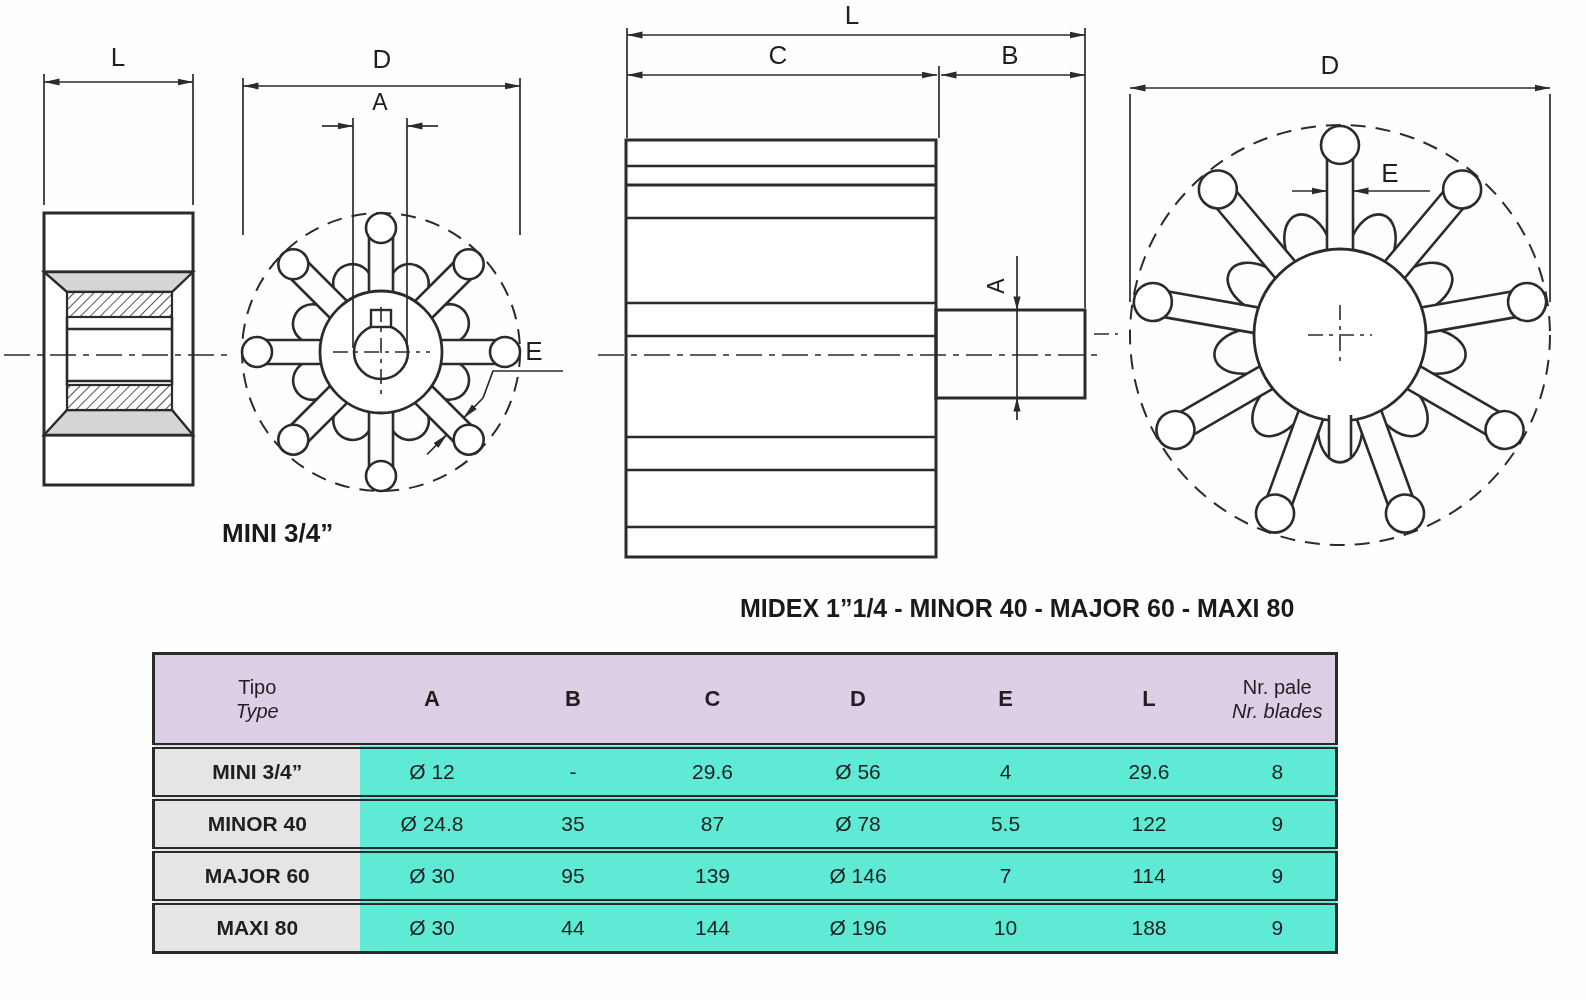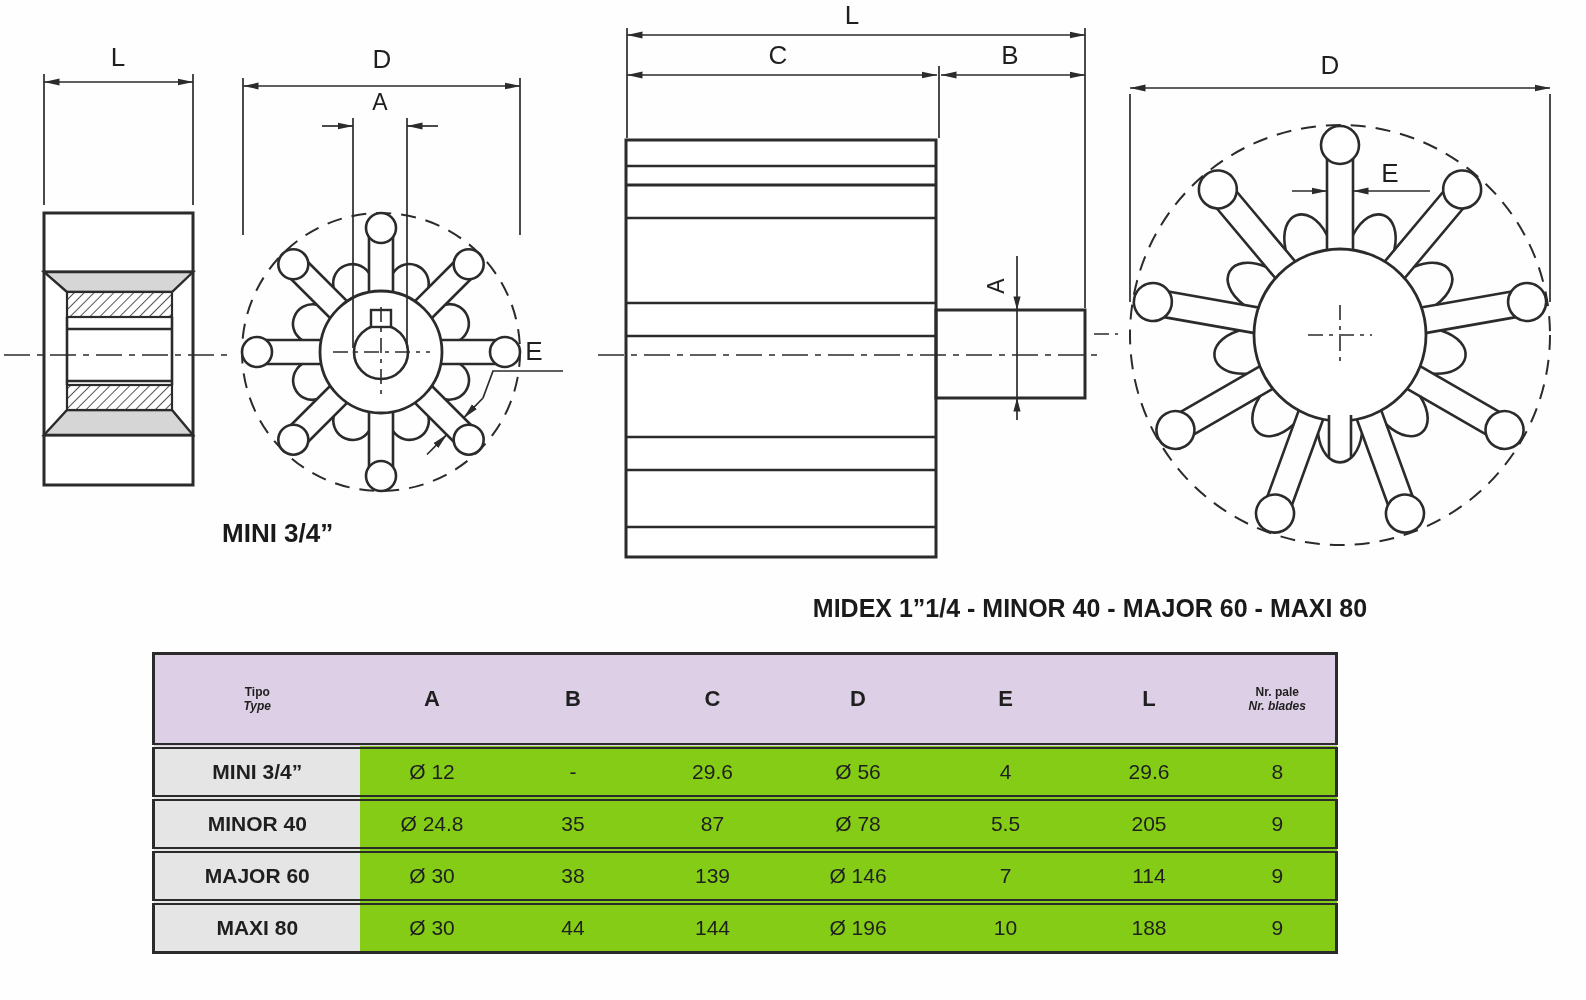--- a/index.html
+++ b/index.html
@@ -16,31 +16,31 @@
   .hatchrect{fill:url(#hatch);stroke:#2b2b2b;stroke-width:2.2;}
   .thin{stroke:#2b2b2b;stroke-width:1.7;fill:none;}
   .cl{stroke:#2b2b2b;stroke-width:1.6;fill:none;stroke-dasharray:26 7 6 7;}
   .cl2{stroke:#2b2b2b;stroke-width:1.6;fill:none;stroke-dasharray:15 6 4 6;}
   .phantom{stroke:#2b2b2b;stroke-width:2;fill:none;stroke-dasharray:15 10;}
   text.dt{font-size:26px;fill:#1f1f1f;}
   text.dts{font-size:23px;fill:#1f1f1f;}
   text.bigb{font-size:26px;font-weight:bold;fill:#1a1a1a;}
   .mid{text-anchor:middle;}
   
-  #caption{position:absolute;left:740px;top:594px;width:700px;text-align:center;
+  #caption{position:absolute;left:740px;top:594px;width:700px;
            font-size:25px;font-weight:bold;color:#1a1a1a;}
   
   #spec-table{position:absolute;left:152px;top:652px;width:1183px;border-collapse:collapse;
               table-layout:fixed;border:3px solid #2b2b2b;}
   #spec-table thead th{background:#ddcfe5;height:88px;font-weight:bold;font-size:22px;
                        text-align:center;vertical-align:middle;padding:0;}
-  #spec-table th.two{font-weight:bold;font-size:12px;line-height:1.2;}
+  #spec-table th.two{font-weight:normal;font-size:20px;line-height:1.2;}
   #spec-table th.two .it{font-style:italic;}
   #spec-table tbody td{border-top:6px double #2b2b2b;height:46px;text-align:center;
-                       vertical-align:middle;font-size:21px;background:#84cc16;padding:0;}
+                       vertical-align:middle;font-size:21px;background:#5eead4;padding:0;}
   #spec-table tbody td.lbl{background:#e6e5e6;font-weight:bold;}
 </style>
 </head>
 <body>
 
 <div id="page">
 
 <svg width="1586" height="580" viewBox="0 0 1586 580">
   <defs>
     <marker id="ah" viewBox="0 0 16 8" refX="15.5" refY="4" markerWidth="16" markerHeight="8" markerUnits="userSpaceOnUse" orient="auto-start-reverse">
@@ -272,27 +272,27 @@
       <td>29.6</td>
       <td>8</td>
     </tr>
     <tr>
       <td class="lbl">MINOR 40</td>
       <td>Ø 24.8</td>
       <td>35</td>
       <td>87</td>
       <td>Ø 78</td>
       <td>5.5</td>
-      <td>205</td>
+      <td>122</td>
       <td>9</td>
     </tr>
     <tr>
       <td class="lbl">MAJOR 60</td>
       <td>Ø 30</td>
-      <td>38</td>
+      <td>95</td>
       <td>139</td>
       <td>Ø 146</td>
       <td>7</td>
       <td>114</td>
       <td>9</td>
     </tr>
     <tr>
       <td class="lbl">MAXI 80</td>
       <td>Ø 30</td>
       <td>44</td>

